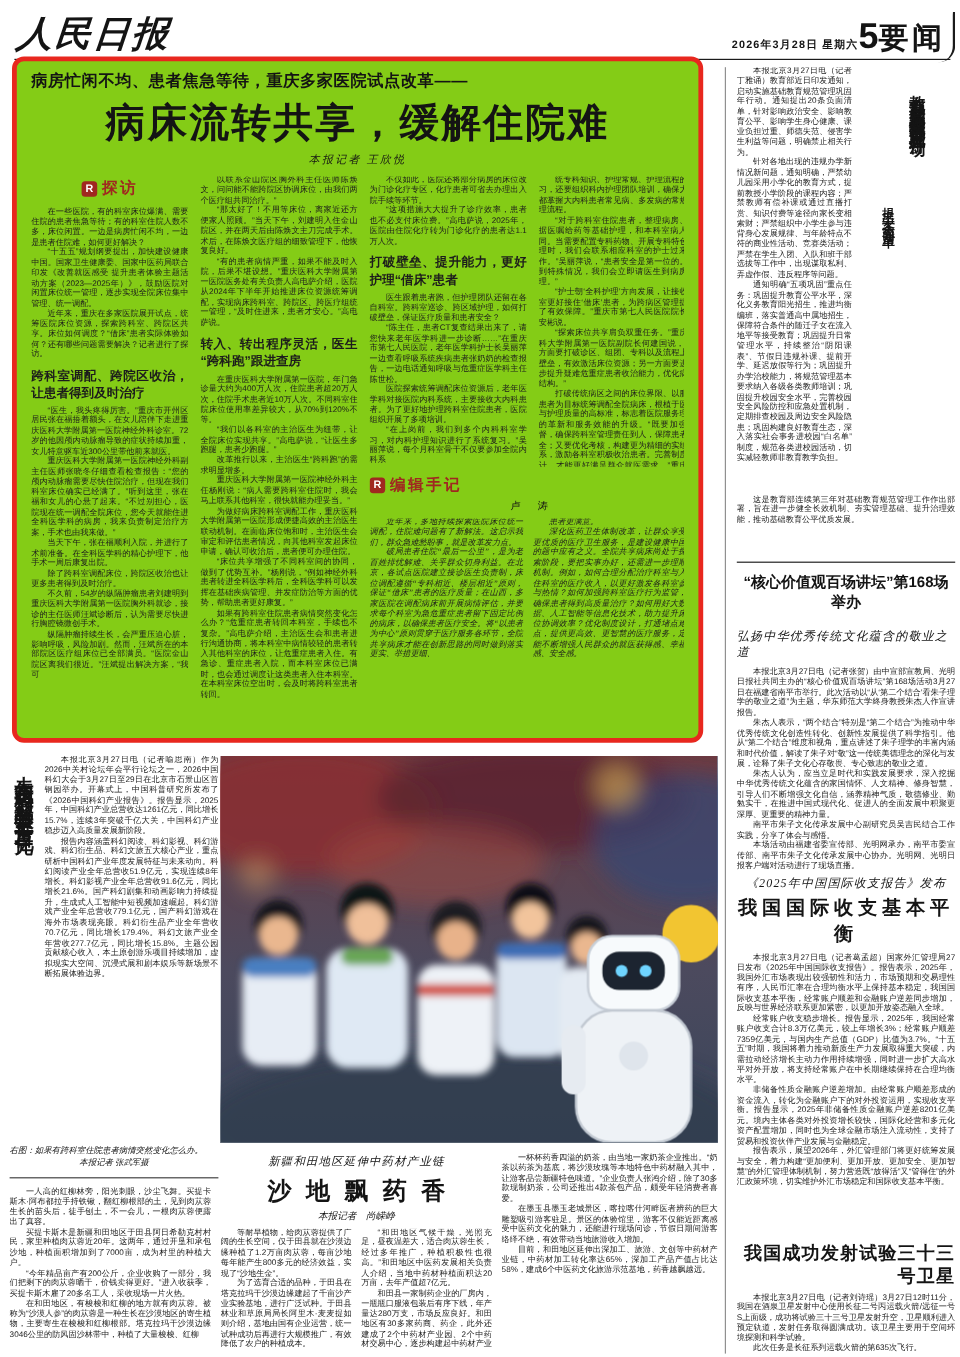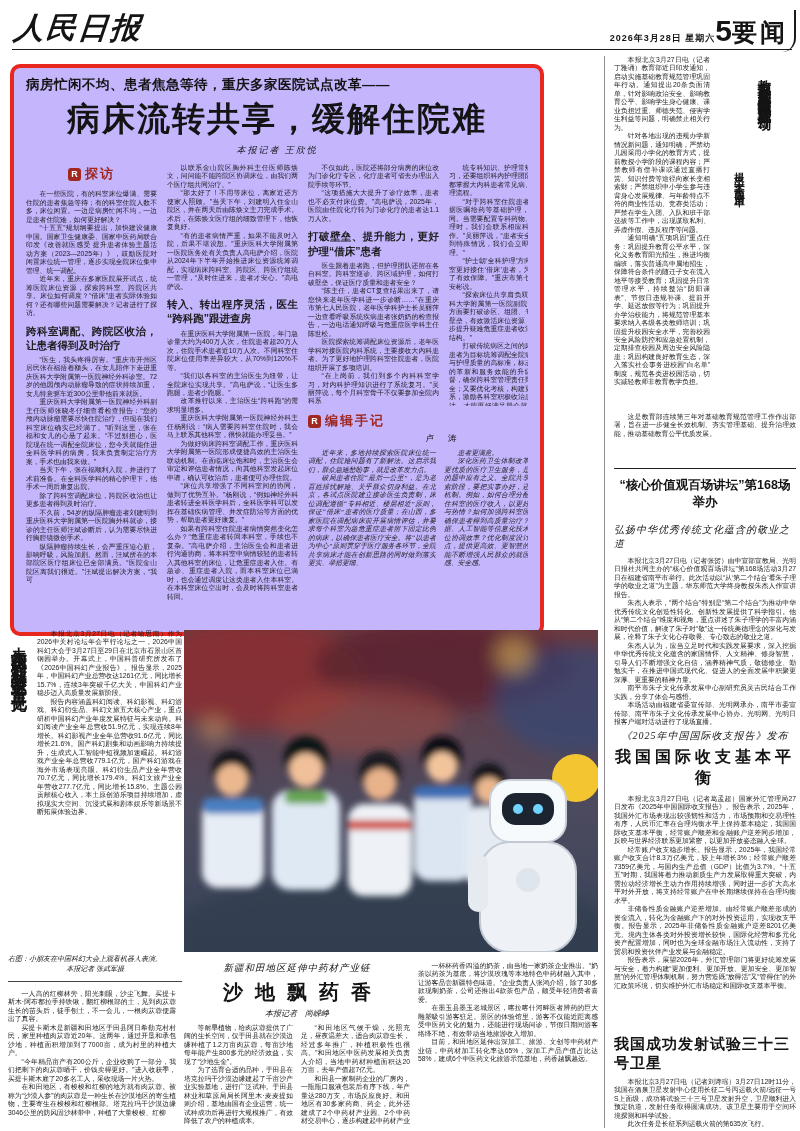--- a/index.html
+++ b/index.html
@@ -10,21 +10,21 @@
   
   #header { position:absolute; left:12px; top:6px; width:780px; height:44px; border-bottom:1.5px solid #1a1a1a; }
   .masthead { position:absolute; left:2px; top:2px; font-family:"Liberation Serif", serif; font-size:30px; font-weight:bold; font-style:italic; letter-spacing:2px; transform:skewX(-5deg); }
   .header-right { position:absolute; right:4px; top:8px; display:flex; align-items:baseline; gap:0; }
   .hdr-date { font-size:9px; font-weight:bold; letter-spacing:1px; }
   .hdr-page { font-size:30px; font-weight:900; }
   .hdr-section { font-size:25px; font-weight:900; letter-spacing:3px; }
   .hdr-corner { position:absolute; right:-4px; top:4px; width:170px; height:42px; border-right:2px solid #1a1a1a; border-bottom:0; border-bottom-right-radius:14px; }
 
   
-  #feature { position:absolute; left:10px; top:64px; width:534px; height:572px; border:4px solid #e8271e; border-radius:10px; padding:8px 12px 8px; background:#c4b5fd; }
+  #feature { position:absolute; left:10px; top:47px; width:576px; height:572px; border:4px solid #e8271e; border-radius:10px; padding:8px 12px 8px; background:#84cc16; }
   .kicker { font-size:13.5px; font-weight:900; letter-spacing:.5px; }
   .f-title { font-size:33px; font-weight:900; text-align:center; letter-spacing:2px; margin:3px 0 2px; }
   .f-byline { font-size:9px; font-family:"Liberation Serif", serif; font-style:italic; text-align:center; letter-spacing:2px; margin-bottom:7px; }
   .f-cols { display:flex; gap:10px; height:452px; overflow:hidden; }
   .fcol { width:131px; flex:none; overflow:hidden; }
   .bodytext { font-size:6.8px; line-height:1.25; text-align:justify; color:#1c1c1c; }
   .bodytext p { text-indent:2em; margin:0; }
   .subhead { font-size:10.5px; font-weight:900; line-height:1.35; margin:6px 0 4px; text-indent:0; }
   .tagline { display:flex; align-items:center; justify-content:center; gap:4px; margin:2px 0 8px; }
   .tagbox { width:13px; height:13px; background:#a02820; color:#fff; border-radius:3px; font-size:9px; font-weight:bold; display:flex; align-items:center; justify-content:center; flex:none; }
@@ -48,21 +48,21 @@
   .vt-main { writing-mode:vertical-rl; text-orientation:upright; font-size:13.5px; font-weight:900; letter-spacing:2px; }
   .edu-close { margin-top:5px; height:48px; overflow:hidden; }
   .side-hr { border:0; border-top:1.5px solid #222; margin:7px 0 8px; }
   .forum { height:248px; overflow:hidden; }
   .forum-title { font-size:12.5px; font-weight:900; text-align:center; }
   .forum-sub { font-size:10px; font-family:"Liberation Serif", serif; font-style:italic; text-align:left; margin:12px 0 6px; letter-spacing:1px; }
   .bop { height:302px; overflow:hidden; margin-top:4px; }
   .bop-kicker { font-size:10px; font-family:"Liberation Serif", serif; font-style:italic; text-align:center; letter-spacing:1px; }
   .bop-title { font-size:16px; font-weight:900; text-align:center; letter-spacing:4px; margin:4px 0 6px; }
   .sat { height:98px; overflow:hidden; margin-top:4px; }
-  .sat-title { font-size:15px; font-weight:900; text-align:left; letter-spacing:1px; margin-bottom:5px; }
+  .sat-title { font-size:15px; font-weight:900; text-align:right; letter-spacing:1px; margin-bottom:5px; }
 
   
   #scifi { position:absolute; left:8px; top:630px; width:174px; height:352px; border-bottom:1px solid #444; }
   .scifi-inner { display:flex; gap:8px; height:296px; overflow:hidden; }
   .sc-title { writing-mode:vertical-rl; text-orientation:upright; font-size:16px; font-weight:900; letter-spacing:3px; padding-top:4px; flex:none; }
   .sc-body { flex:1; overflow:hidden; }
   .sc-caption { position:absolute; left:0; right:0; bottom:6px; font-size:7px; line-height:1.4; font-family:"Liberation Serif", serif; font-style:italic; text-align:justify; }
   .sc-credit { text-align:center; font-style:italic; }
 
   
@@ -241,21 +241,21 @@
 
   <div id="scifi">
     <div class="scifi-inner">
       <div class="sc-title">去年我国科幻产业总营收近一千三百亿元</div>
       <div class="sc-body bodytext">
           <p>本报北京3月27日电（记者喻思南）作为2026中关村论坛年会平行论坛之一，2026中国科幻大会于3月27日至29日在北京市石景山区首钢园举办。开幕式上，中国科普研究所发布了《2026中国科幻产业报告》。报告显示，2025年，中国科幻产业总营收达1261亿元，同比增长15.7%，连续3年突破千亿大关，中国科幻产业稳步迈入高质量发展新阶段。</p>
           <p>报告内容涵盖科幻阅读、科幻影视、科幻游戏、科幻衍生品、科幻文旅五大核心产业，重点研析中国科幻产业年度发展特征与未来动向。科幻阅读产业全年总营收51.9亿元，实现连续8年增长。科幻影视产业全年总营收91.6亿元，同比增长21.6%。国产科幻剧集和动画影响力持续提升，生成式人工智能中短视频加速崛起。科幻游戏产业全年总营收779.1亿元，国产科幻游戏在海外市场表现亮眼。科幻衍生品产业全年营收70.7亿元，同比增长179.4%。科幻文旅产业全年营收277.7亿元，同比增长15.8%。主题公园贡献核心收入，本土原创游乐项目持续增加，虚拟现实大空间、沉浸式展和剧本娱乐等新场景不断拓展体验边界。</p>
         </div>
     </div>
     <div class="sc-caption">
-      <span>右图：小朋友在中国科幻大会上观看机器人表演。</span>
+      <span>右图：如果有跨科室住院患者病情突然变化怎么办。</span>
       <div class="sc-credit">本报记者 张武军摄</div>
     </div>
   </div>
 
   <div id="photo">
     <svg width="414" height="322" viewBox="0 0 414 322" xmlns="http://www.w3.org/2000/svg">
       <defs>
         <linearGradient id="g1" x1="0" y1="0" x2="0" y2="1">
           <stop offset="0" stop-color="#6e3a40"></stop>
           <stop offset="0.55" stop-color="#4c4a5e"></stop>

